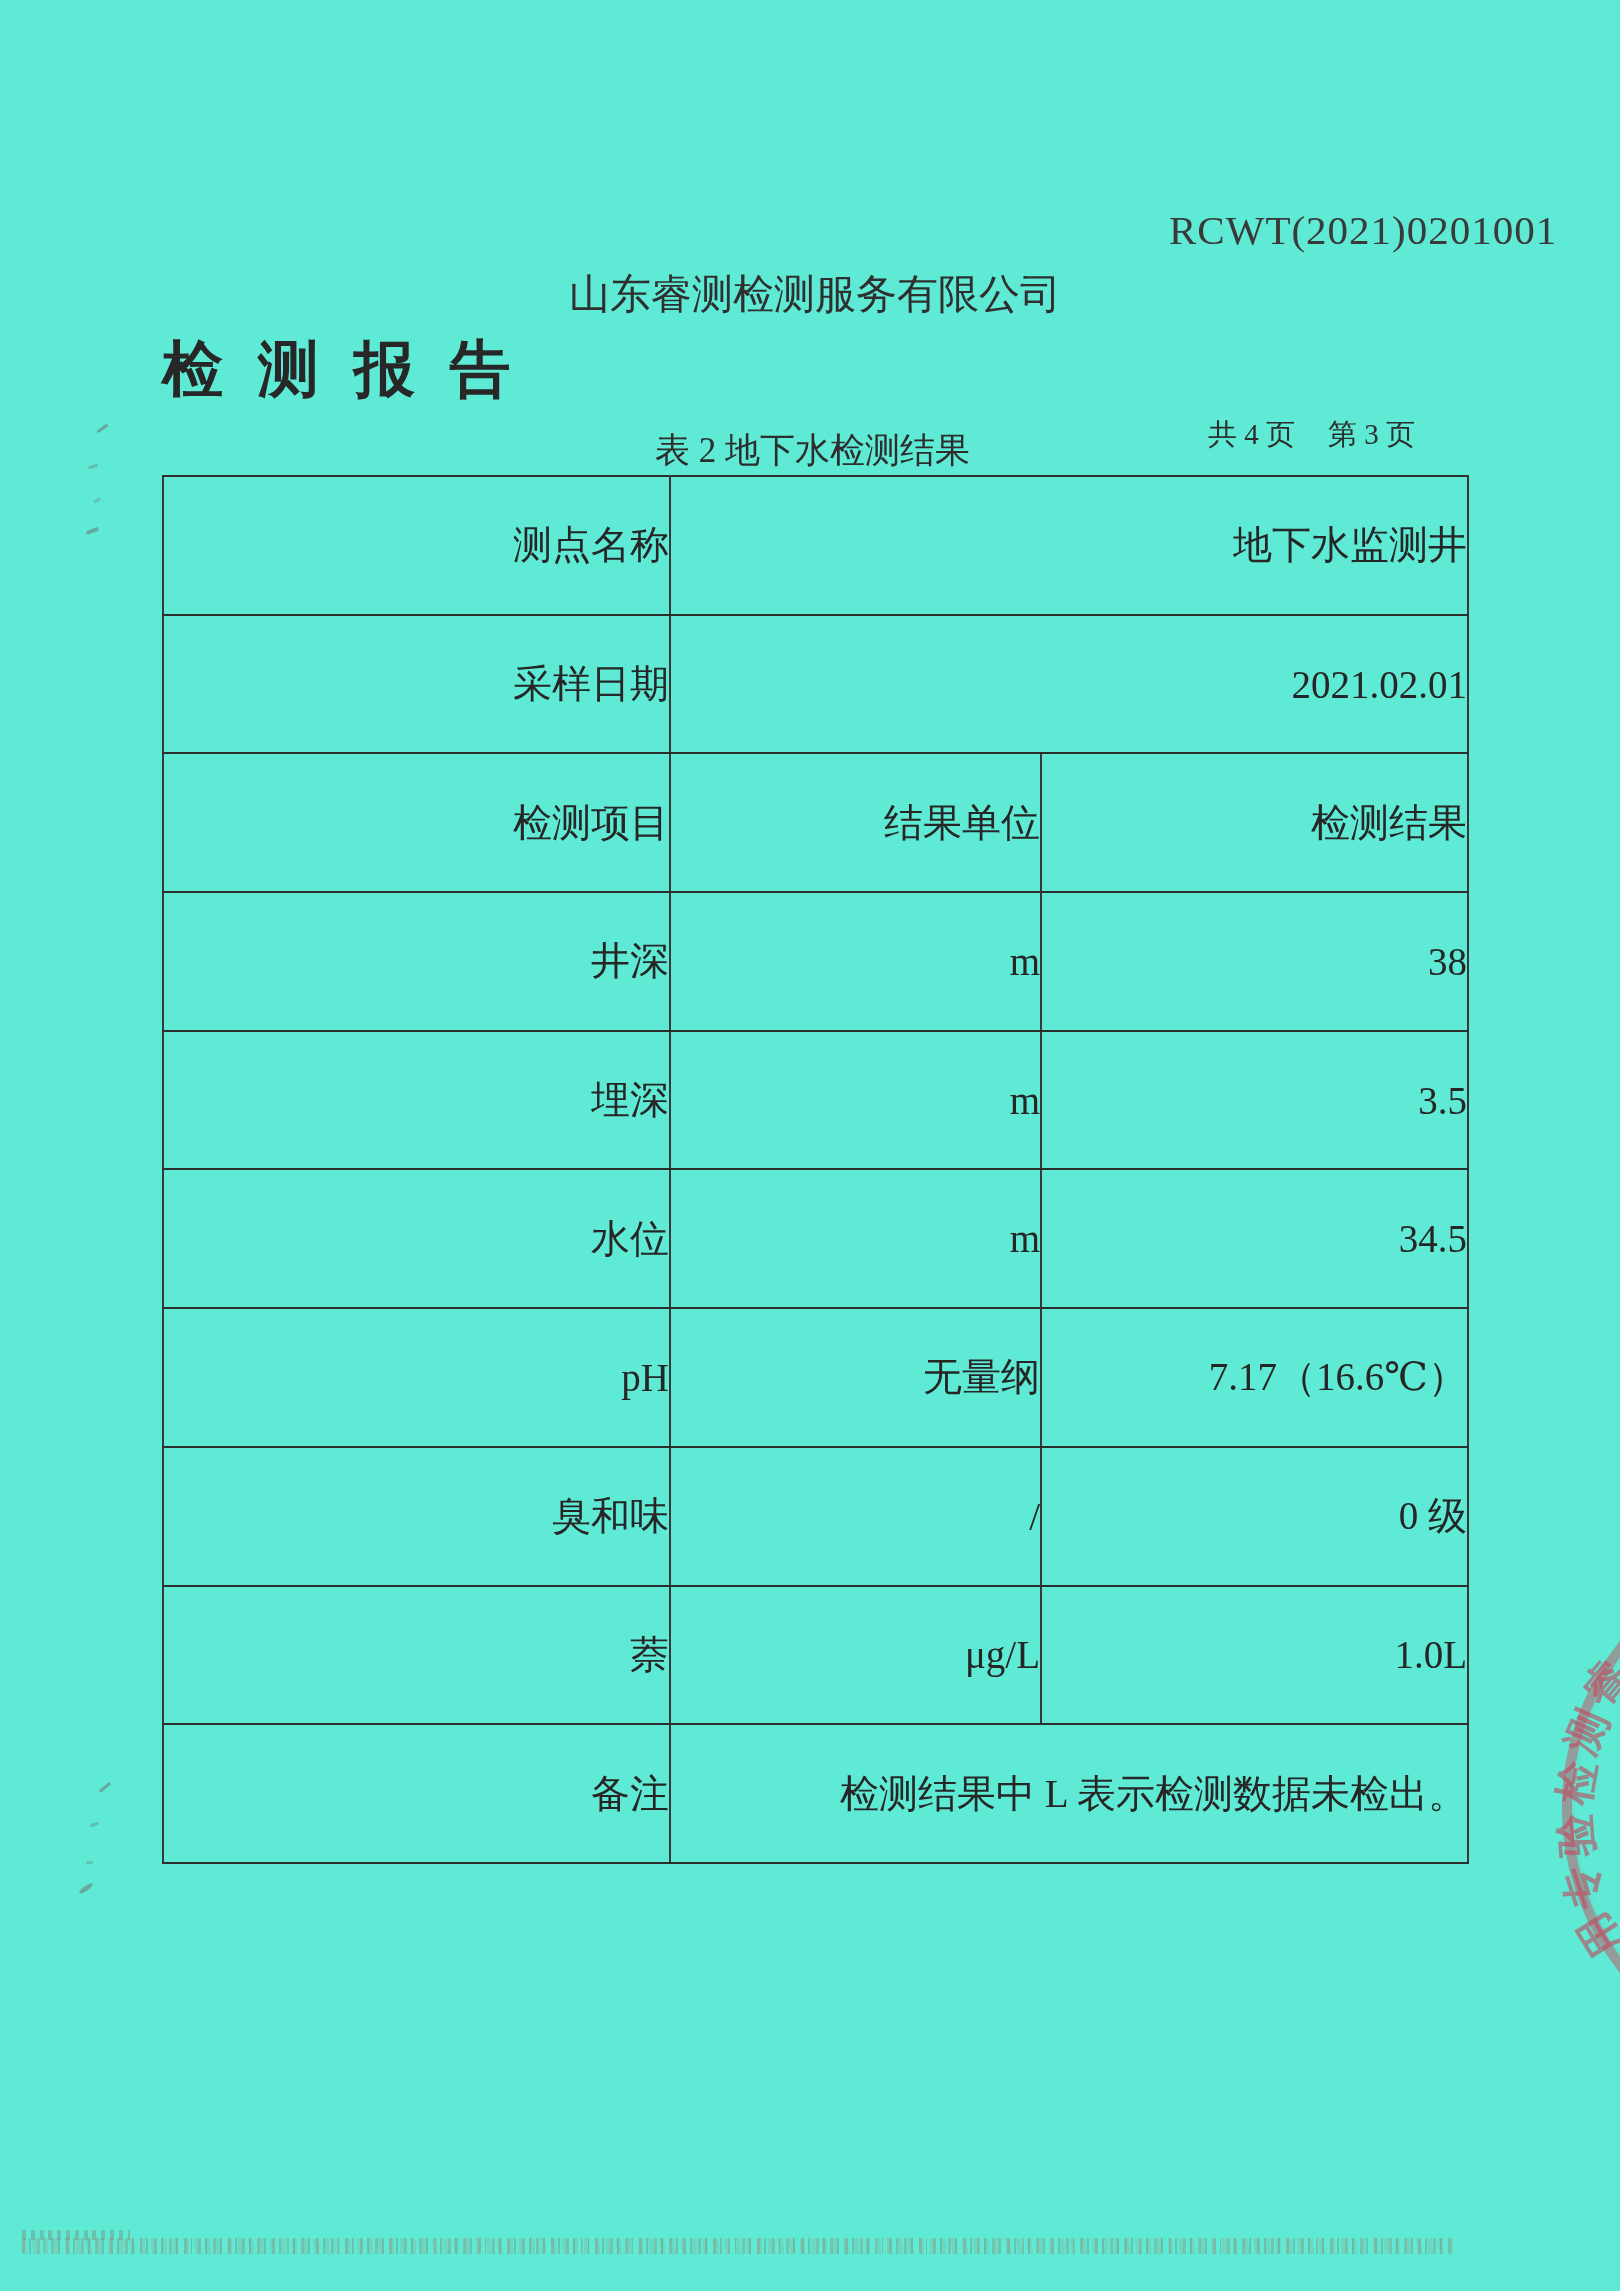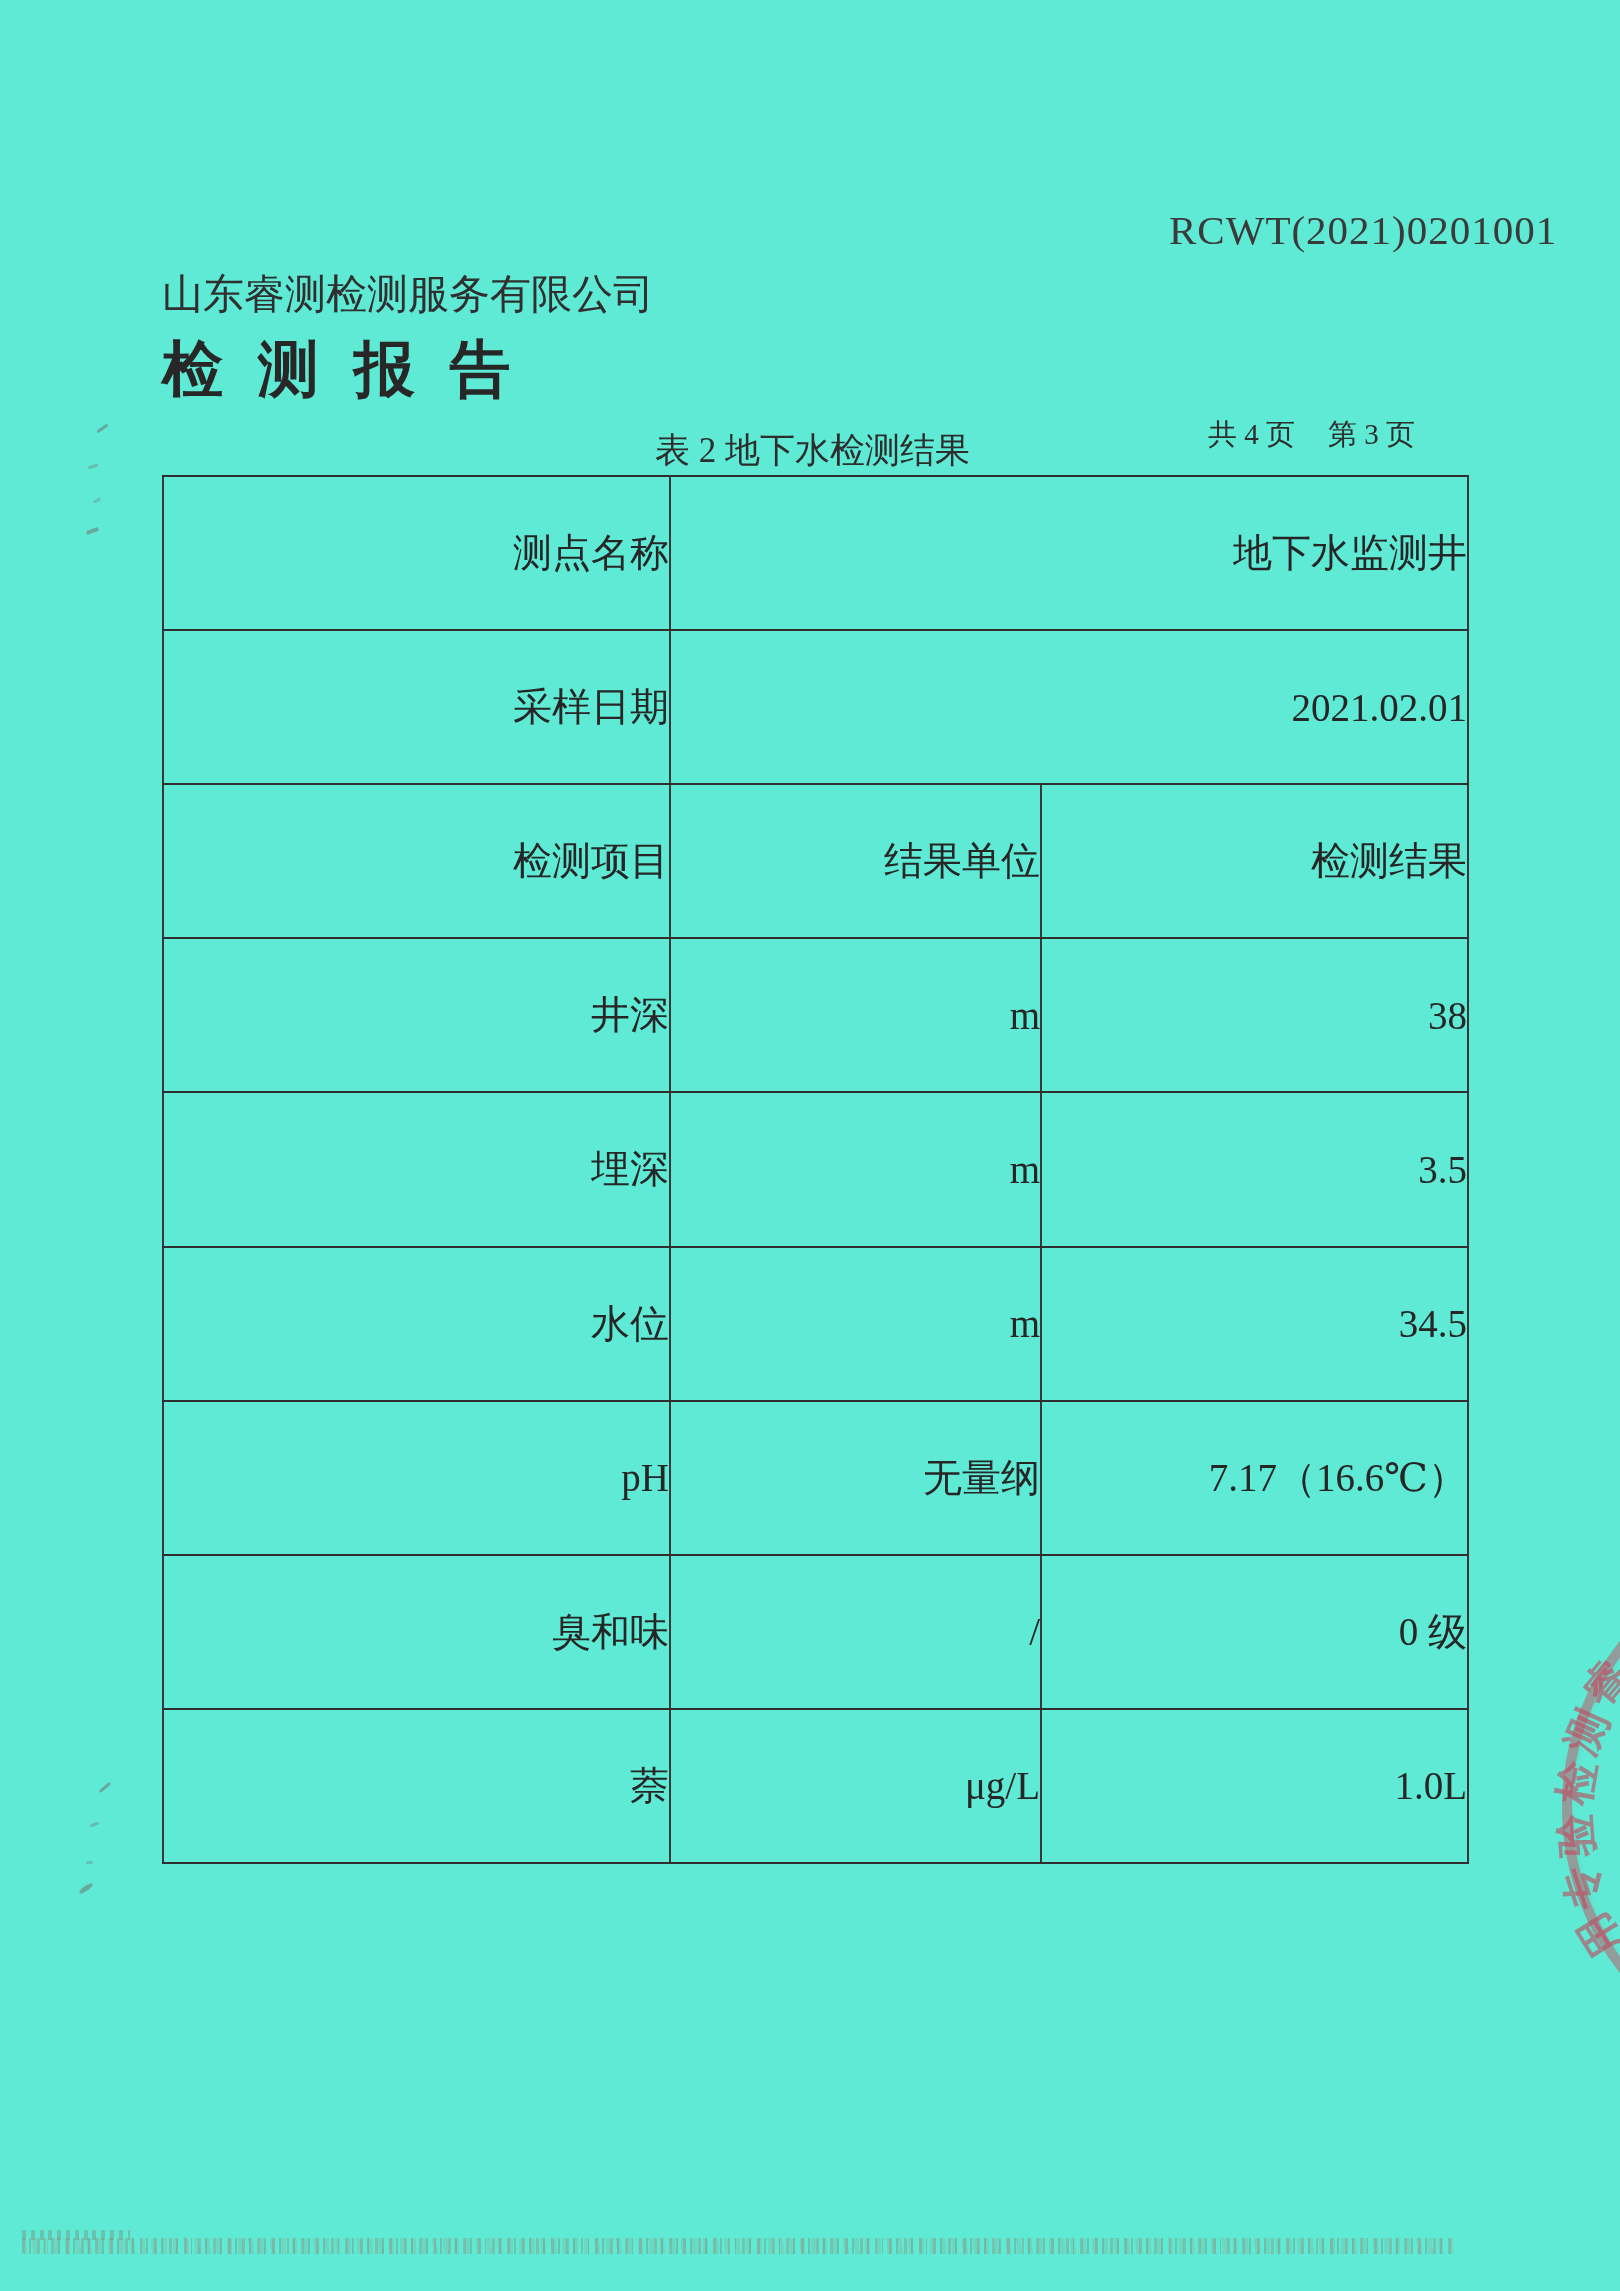--- a/index.html
+++ b/index.html
@@ -14,21 +14,21 @@
     background:#5eead4;
     overflow:hidden;
   }
   .doc-number{
     position:absolute;left:1169px;top:206px;
     font-size:41px;letter-spacing:1px;color:#3a3a3a;
     white-space:nowrap;
   }
   .company-name{
     position:absolute;left:162px;top:267px;width:1306px;
-    font-size:41px;color:#2f2f2f;
+    text-align:center;font-size:41px;color:#2f2f2f;
     letter-spacing:0px;white-space:nowrap;
   }
   .report-title{
     position:absolute;left:162px;top:329px;width:1306px;
     text-align:left;font-size:61px;font-weight:bold;color:#272727;
     letter-spacing:9.8px;white-space:nowrap;
   }
   .caption-label{
     position:absolute;left:655px;top:427px;
     font-size:35px;color:#2d2d2d;white-space:nowrap;
@@ -152,20 +152,24 @@
       <tr>
         <td>臭和味</td>
         <td>/</td>
         <td>0 级</td>
       </tr>
       <tr>
         <td>萘</td>
         <td>μg/L</td>
         <td>1.0L</td>
       </tr>
+      <tr>
+        <td>备注</td>
+        <td colspan="2">检测结果中 L 表示检测数据未检出。</td>
+      </tr>
     </tbody>
   </table>
 
   <div class="stamp-arc"></div>
   <span class="stamp-glyph" style="left:1584px;top:1654px;transform:rotate(-50deg);">睿</span>
   <span class="stamp-glyph" style="left:1566px;top:1703px;transform:rotate(-66deg);">测</span>
   <span class="stamp-glyph" style="left:1556px;top:1754px;transform:rotate(-80deg);">检</span>
   <span class="stamp-glyph" style="left:1555px;top:1806px;transform:rotate(-94deg);">验</span>
   <span class="stamp-glyph" style="left:1562px;top:1858px;transform:rotate(-108deg);">专</span>
   <span class="stamp-glyph" style="left:1579px;top:1906px;transform:rotate(-122deg);">用</span>

